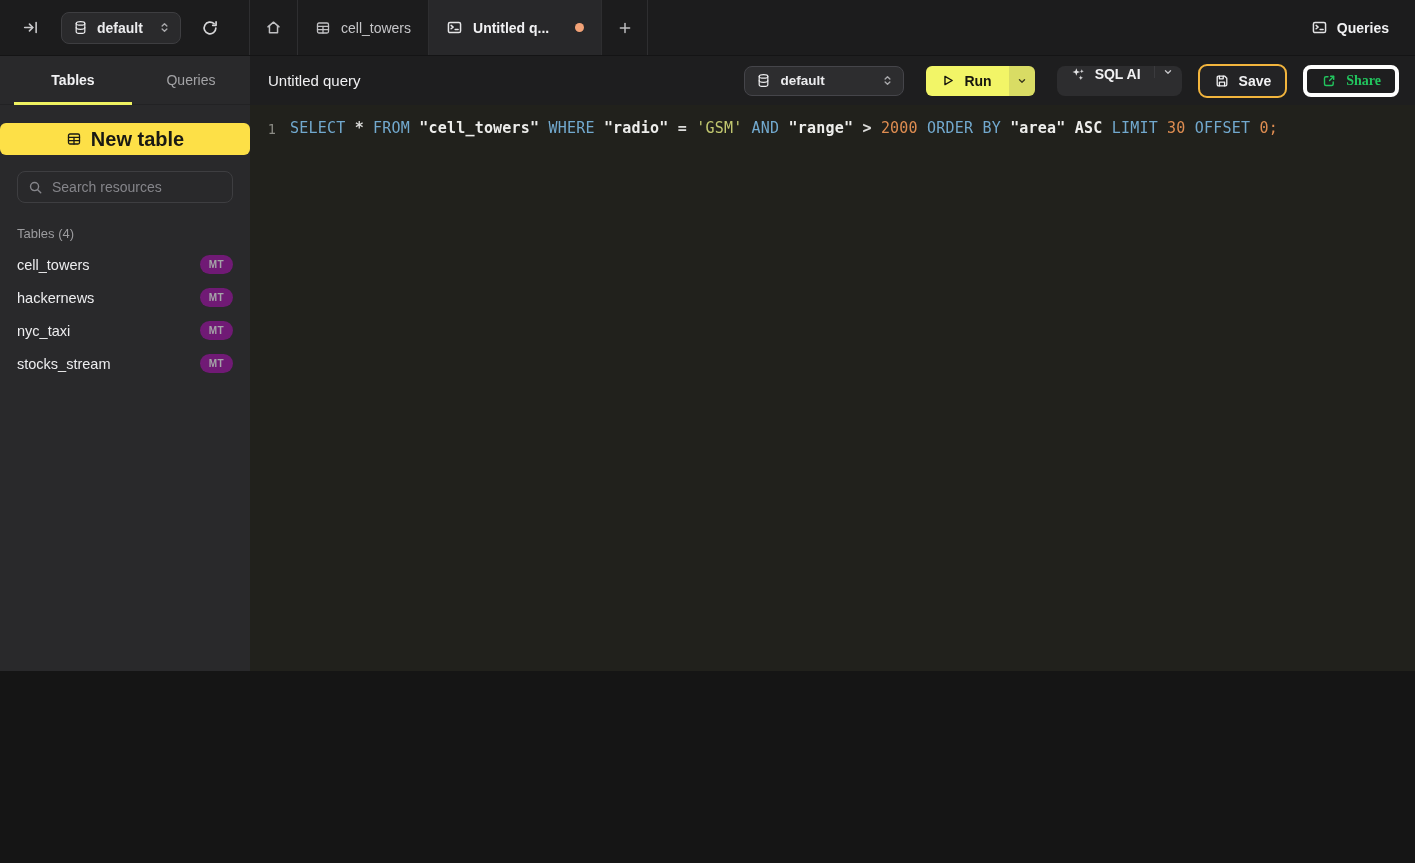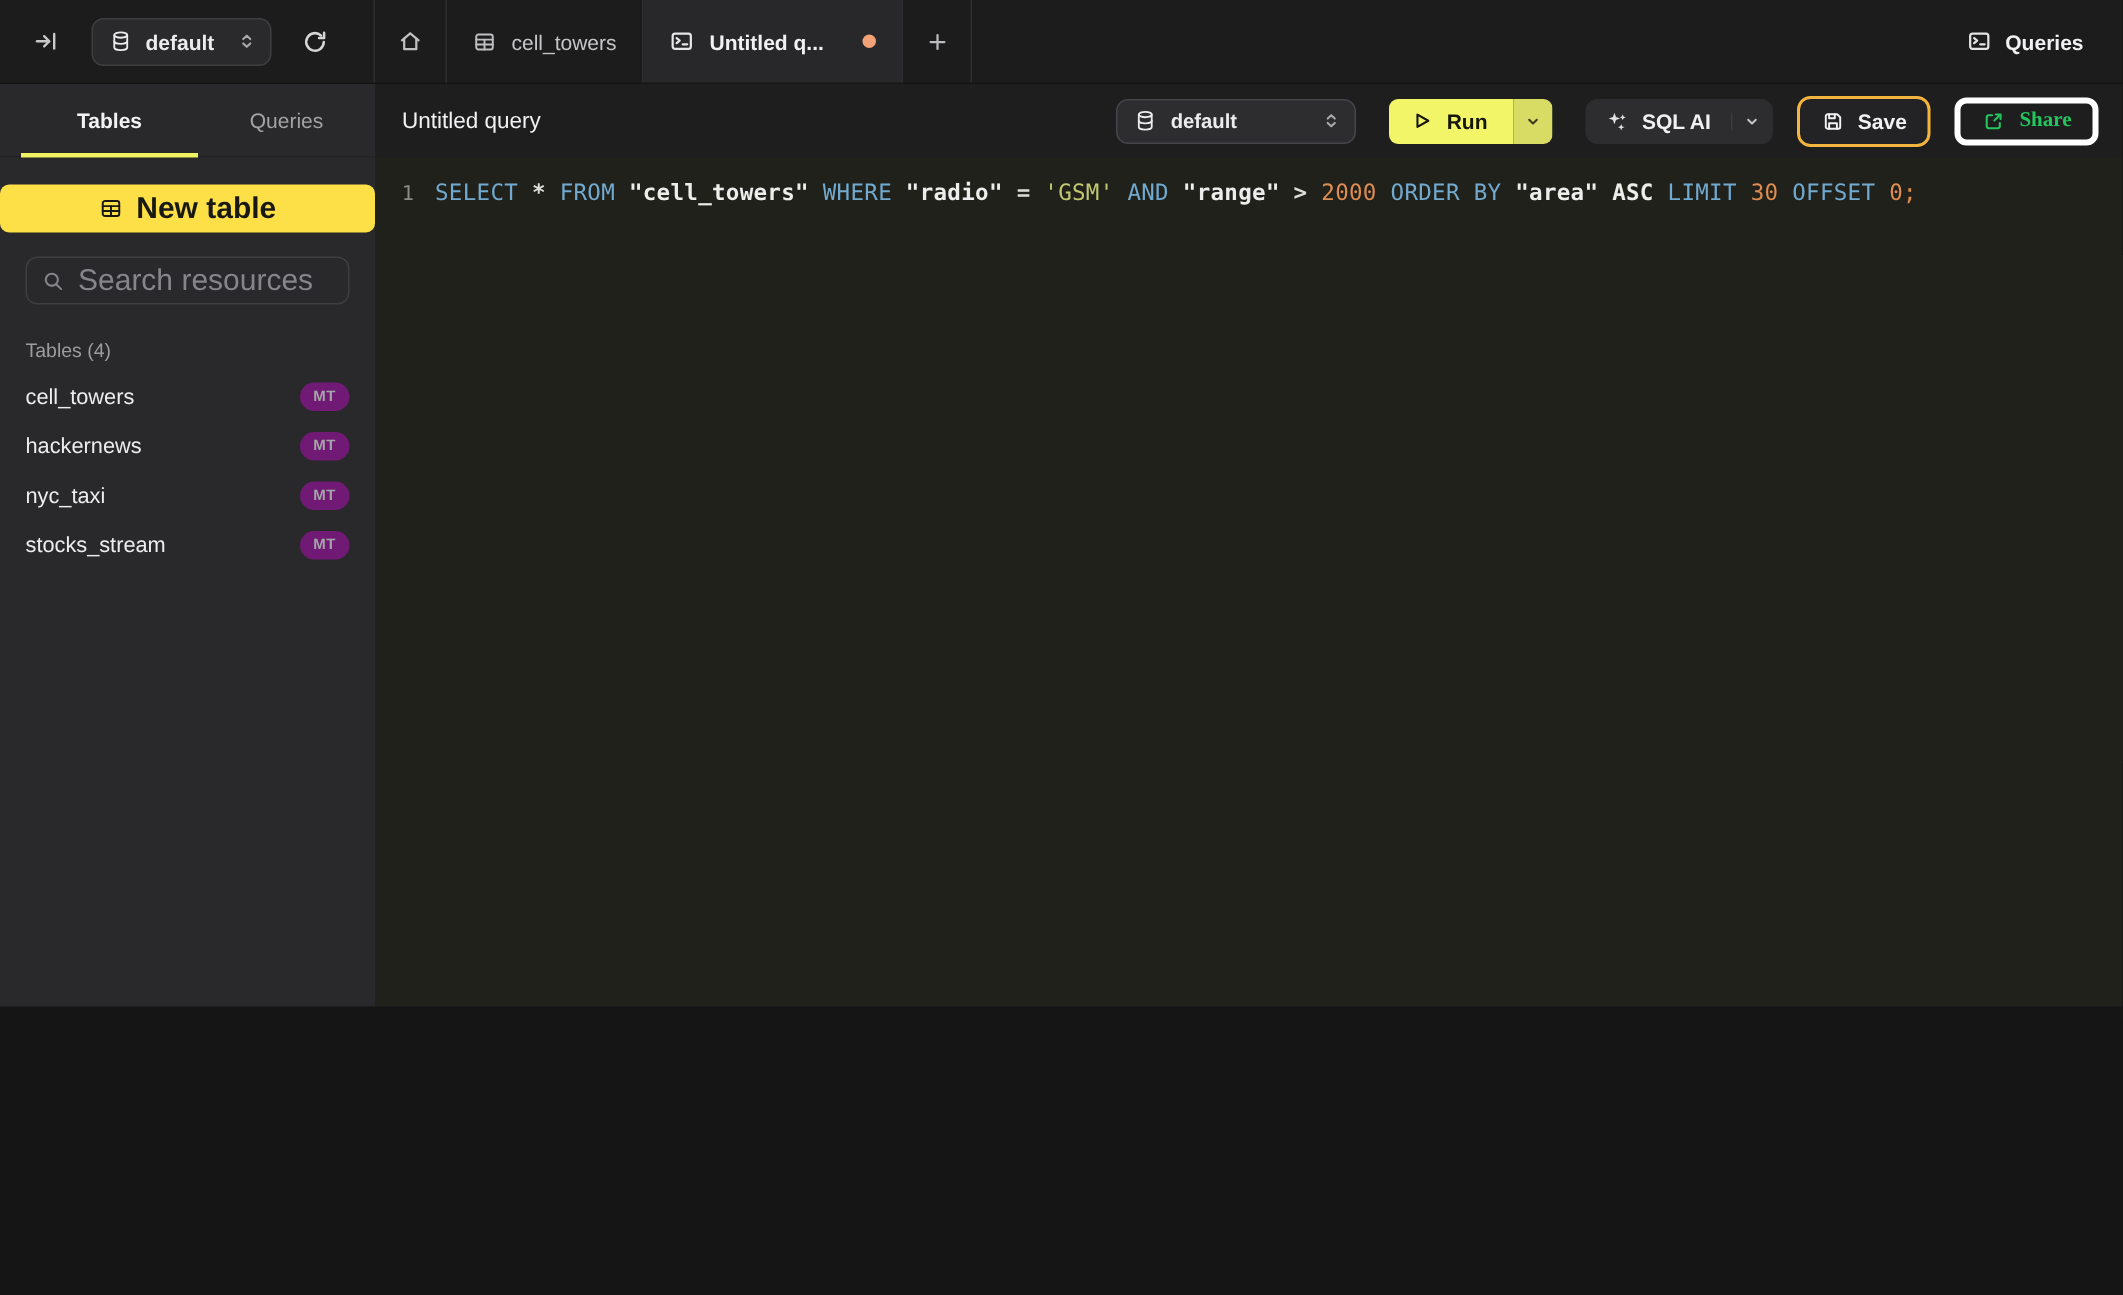--- a/index.html
+++ b/index.html
@@ -29,36 +29,36 @@
   .body { flex:1; display:flex; min-height:0; }
 
   
   .sidebar { width:250px; flex:0 0 250px; background:#29292B; display:flex; flex-direction:column; }
   .sidebar-tabs { height:49px; flex:0 0 49px; display:flex; border-bottom:1px solid #222224; }
   .side-tab { flex:1; display:flex; align-items:center; justify-content:center; position:relative; font-size:14px; cursor:pointer; color:#A3A3A6; }
   .side-tab.active { color:#F2F2F4; font-weight:700;margin-left:14px; }
   .side-tab.active::after { content:""; position:absolute; left:0; right:0; bottom:-1px; height:3px; background:#EFF261; }
   .new-table-btn { margin:18px 0 0; height:32px; background:#fde047; border:none; border-radius:6px; display:flex; align-items:center; justify-content:center; gap:9px; font-size:20px; font-weight:600; color:#191914; cursor:pointer; font-family:inherit; }
   .search-box { margin:16px 17px 0; height:32px; border:1px solid #3E3E41; border-radius:8px; display:flex; align-items:center; gap:9px; padding:0 10px; color:#85858A; }
-  .search-box input { flex:1; background:transparent; border:none; outline:none; color:#E8E8EA; font-size:20px; font-family:inherit; min-width:0; }
+  .search-box input { flex:1; background:transparent; border:none; outline:none; color:#E8E8EA; font-size:14px; font-family:inherit; min-width:0; }
   .search-box input::placeholder { color:#85858A; }
   .section-title { margin:23px 17px 7px; font-size:13px; color:#9C9C9F; }
   .table-row { height:33px; display:flex; align-items:center; padding:0 17px; font-size:14.5px; color:#EDEDEF; cursor:pointer; }
   .badge { margin-left:auto; background:#701a75; color:#A5A5A8; font-size:10px; font-weight:700; letter-spacing:.4px; padding:4px 9px; border-radius:10px; }
 
   
   .main { flex:1; display:flex; flex-direction:column; background:#21211C; min-width:0; }
   .toolbar { height:49px; flex:0 0 49px; background:#1E1E1F; display:flex; align-items:center; padding:0 16px 0 18px; gap:16px; }
   .toolbar-title { font-size:15px; color:#F1F1F3; margin-right:auto; }
   .tb-select { width:160px; height:30px; background:#2D2D2F; border:1px solid #45454A; border-radius:8px; display:flex; align-items:center; gap:9px; padding:0 9px 0 11px; color:#ECECEE; font-size:13.5px; font-weight:700; cursor:pointer; }
   .tb-select .chev { margin-left:auto; color:#A9A9AC; display:flex; }
   .run-btn { height:30px; border-radius:6px; display:flex; overflow:hidden; cursor:pointer; margin-left:6px; }
   .run-main { background:#F2F567; display:flex; align-items:center; gap:9px; padding:0 17px 0 14px; font-size:14px; font-weight:600; color:#16160E; }
   .run-caret { width:26px; background:#D9DC64; display:flex; align-items:center; justify-content:center; color:#3A3A1E; }
-  .split-btn { height:30px; background:#2D2D2F; border-radius:8px; display:flex; align-items:center; overflow:hidden; cursor:pointer; margin-left:6px; }
+  .split-btn { height:30px; background:#2D2D2F; border-radius:8px; display:flex; align-items:flex-start; overflow:hidden; cursor:pointer; margin-left:6px; }
   .split-main { display:flex; align-items:center; gap:9px; padding:0 13px; font-size:14px; font-weight:700; color:#F1F1F3; }
   .split-main .ticon { color:#E3E3E5; display:flex; }
   .split-caret { width:28px; display:flex; align-items:center; justify-content:center; color:#C3C3C6; border-left:1px solid #3B3B3E; }
   .save-btn { height:34px; background:#232325; border:2px solid #F3B53D; border-radius:9px; display:flex; align-items:center; gap:9px; padding:0 14px; font-size:14px; font-weight:700; color:#F1F1F3; cursor:pointer; font-family:inherit; }
   .share-btn { height:32px; background:transparent; border:4px solid #ffffff; border-radius:8px; display:flex; align-items:center; gap:9px; padding:0 14px; font-size:14px; font-weight:700; color:#22c55e; cursor:pointer; font-family:Liberation Serif, serif; }
 
   
   .editor { flex:1; display:flex; padding-top:13px; font-family:"DejaVu Sans Mono", monospace; font-size:15px; line-height:21px; cursor:text; }
   .gutter { width:26px; flex:0 0 26px; text-align:right; color:#8C8C85; font-size:13.5px; line-height:21px; padding-top:1px; }
   .code-line { padding-left:14px; white-space:pre; letter-spacing:.2px; }

